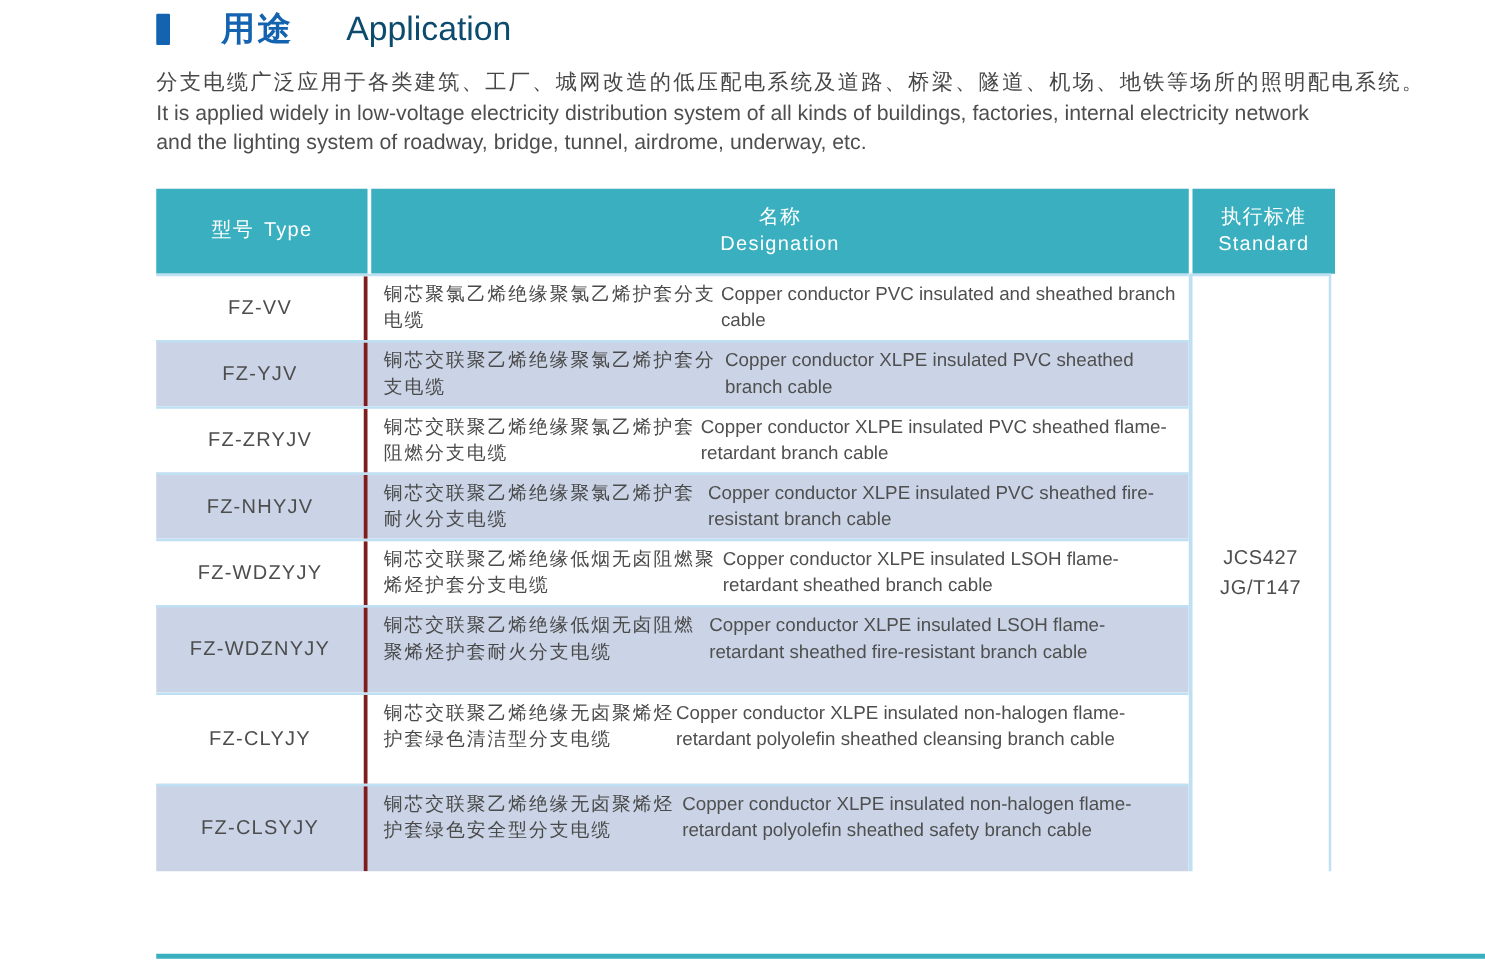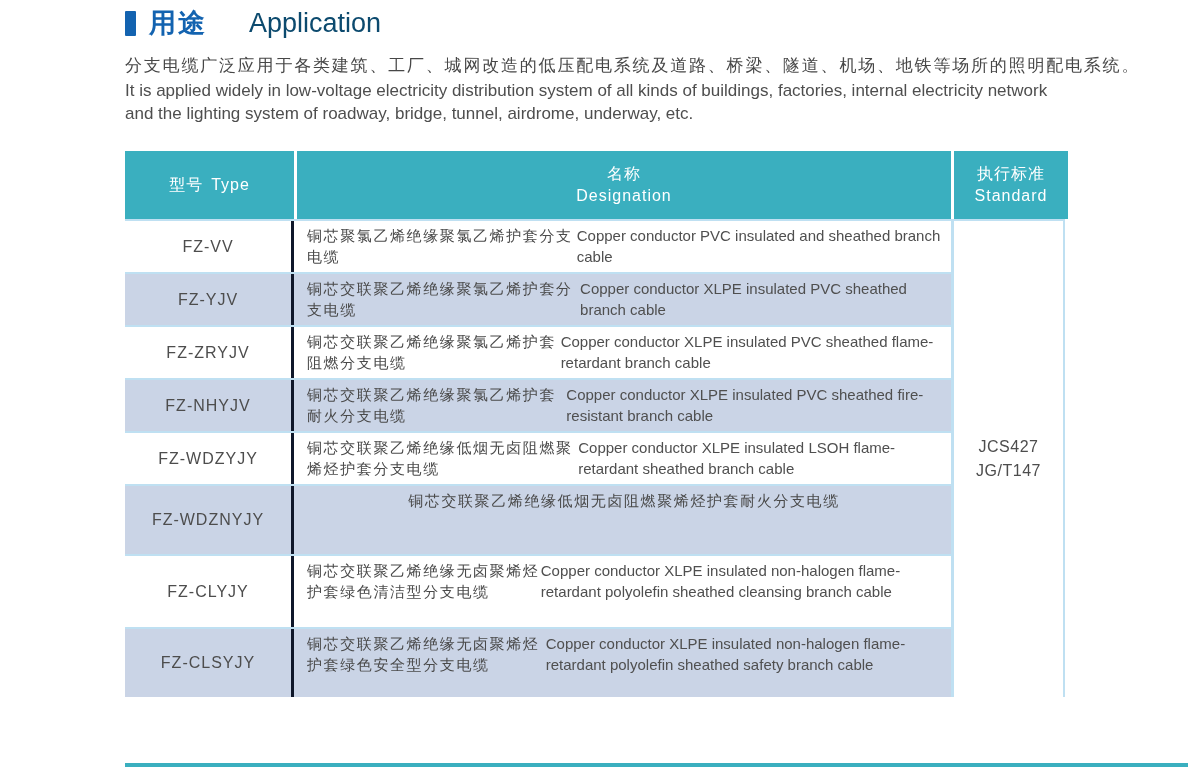--- a/index.html
+++ b/index.html
@@ -5,21 +5,21 @@
   * { margin:0; padding:0; box-sizing:border-box; }
   html,body { width:1188px; height:768px; background:#ffffff; overflow:hidden;
     font-family:"Liberation Sans","DejaVu Sans",sans-serif; }
   .content { position:absolute; left:125px; top:0; width:1063px; }
 
   
   .sec-head { display:flex; align-items:center; }
   .sec-head.first { margin-top:5px; }
   .sec-head.second { margin-top:25px; }
   .bullet { width:11px; height:25px; background:#1363b0; margin-right:13px; border-radius:1px; flex:none; }
-  .h-cn { font-size:27px; font-weight:600; color:#1363b0; letter-spacing:2px; }
+  .h-cn { font-size:27px; font-weight:600; color:#1363b0; letter-spacing:2px;margin-left:28px; }
   .h-en { font-size:27px; font-weight:500; color:#0c4a6e; margin-left:42px; }
 
   
   .para { margin-top:13px; color:#4e4e4e; font-size:17px; line-height:23px; }
   .para .cn { letter-spacing:1.8px; color:#474747; margin-bottom:2px; }
 
   
   .cable-table { margin-top:26px; width:943px; }
   .thead { display:flex; gap:3px; height:68px; background:#ffffff; }
   .th { background:#3aafbf; color:#ffffff; font-size:16px; line-height:22px;
@@ -29,21 +29,21 @@
   .th2 { flex:1; }
   .th3 { width:114px; flex:none; }
 
   .tbody-wrap { display:flex; }
   .rows { width:826px; flex:none; }
   .row { display:flex; border-top:2px solid #bfe0f2; background:#ffffff; overflow:hidden; }
   .row.alt { background:#cad4e6; }
   .r-s  { height:53px; }
   .r-l  { height:70px; }
   .r-xl { height:73px; }
-  .cell-type { width:169px; flex:none; border-right:3px solid #0f172a;
+  .cell-type { width:169px; flex:none; border-right:3px solid #7f1d1d;
         display:flex; align-items:center; justify-content:center;
         font-size:16px; color:#4d4d4d; letter-spacing:1px; }
   .cell-desig { flex:1; padding:4px 10px 4px 13px; display:flex; flex-direction:row; justify-content:center;
         font-size:15px; color:#4f4f4f; line-height:21px; }
   .cell-desig .cn { letter-spacing:1.6px; color:#4a4a4a; }
 
   .std-cell { width:114px; flex:none; background:#ffffff;
         border-left:3px solid #bfe0f2; border-right:2px solid #bfe0f2; border-top:2px solid #bfe0f2;
         display:flex; flex-direction:column; align-items:center; justify-content:center;
         font-size:16px; color:#4d4d4d; line-height:24px; letter-spacing:0.5px; }
@@ -125,20 +125,21 @@
           <div class="cell-desig">
             <div class="cn">铜芯交联聚乙烯绝缘低烟无卤阻燃聚烯烃护套分支电缆</div>
             <div class="en">Copper conductor XLPE insulated LSOH flame-retardant sheathed branch cable</div>
           </div>
         </div>
 
         <div class="row r-l alt">
           <div class="cell-type">FZ-WDZNYJY</div>
           <div class="cell-desig">
             <div class="cn">铜芯交联聚乙烯绝缘低烟无卤阻燃聚烯烃护套耐火分支电缆</div>
+            <div class="en">Copper conductor XLPE insulated LSOH flame-retardant sheathed fire-resistant branch cable</div>
           </div>
         </div>
 
         <div class="row r-xl">
           <div class="cell-type">FZ-CLYJY</div>
           <div class="cell-desig">
             <div class="cn">铜芯交联聚乙烯绝缘无卤聚烯烃护套绿色清洁型分支电缆</div>
             <div class="en">Copper conductor XLPE insulated non-halogen flame-retardant polyolefin sheathed cleansing branch cable</div>
           </div>
         </div>

